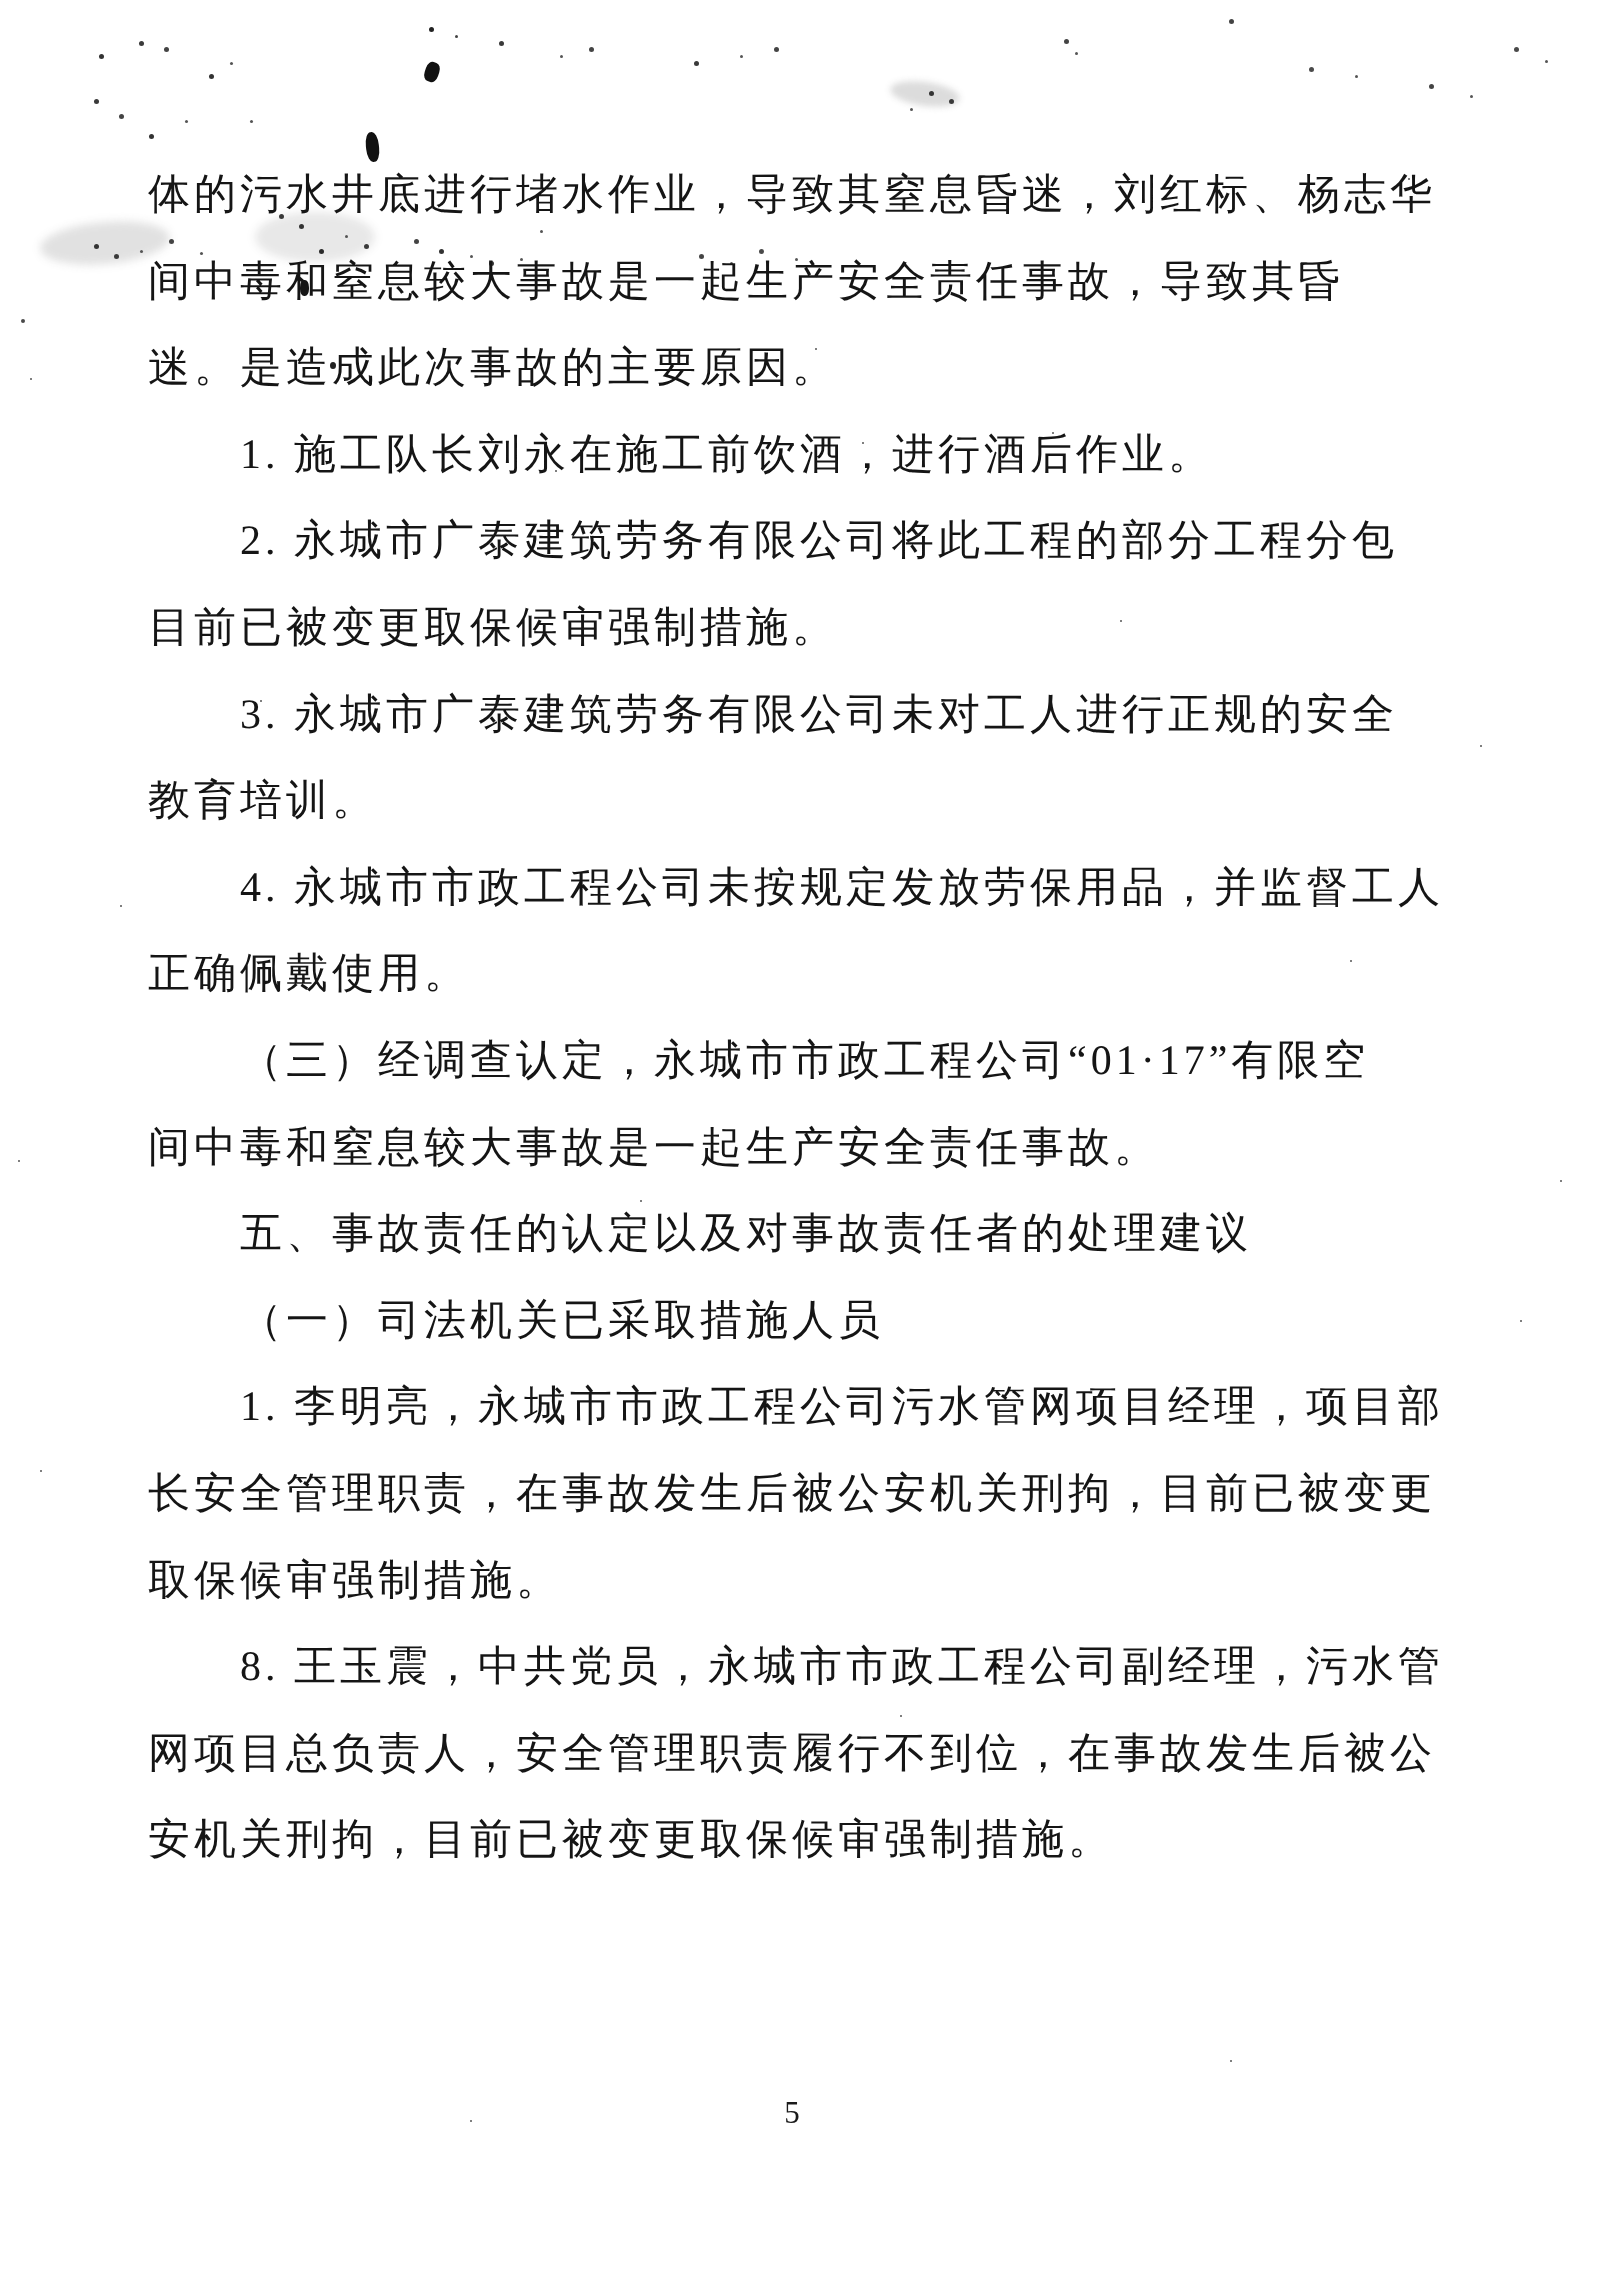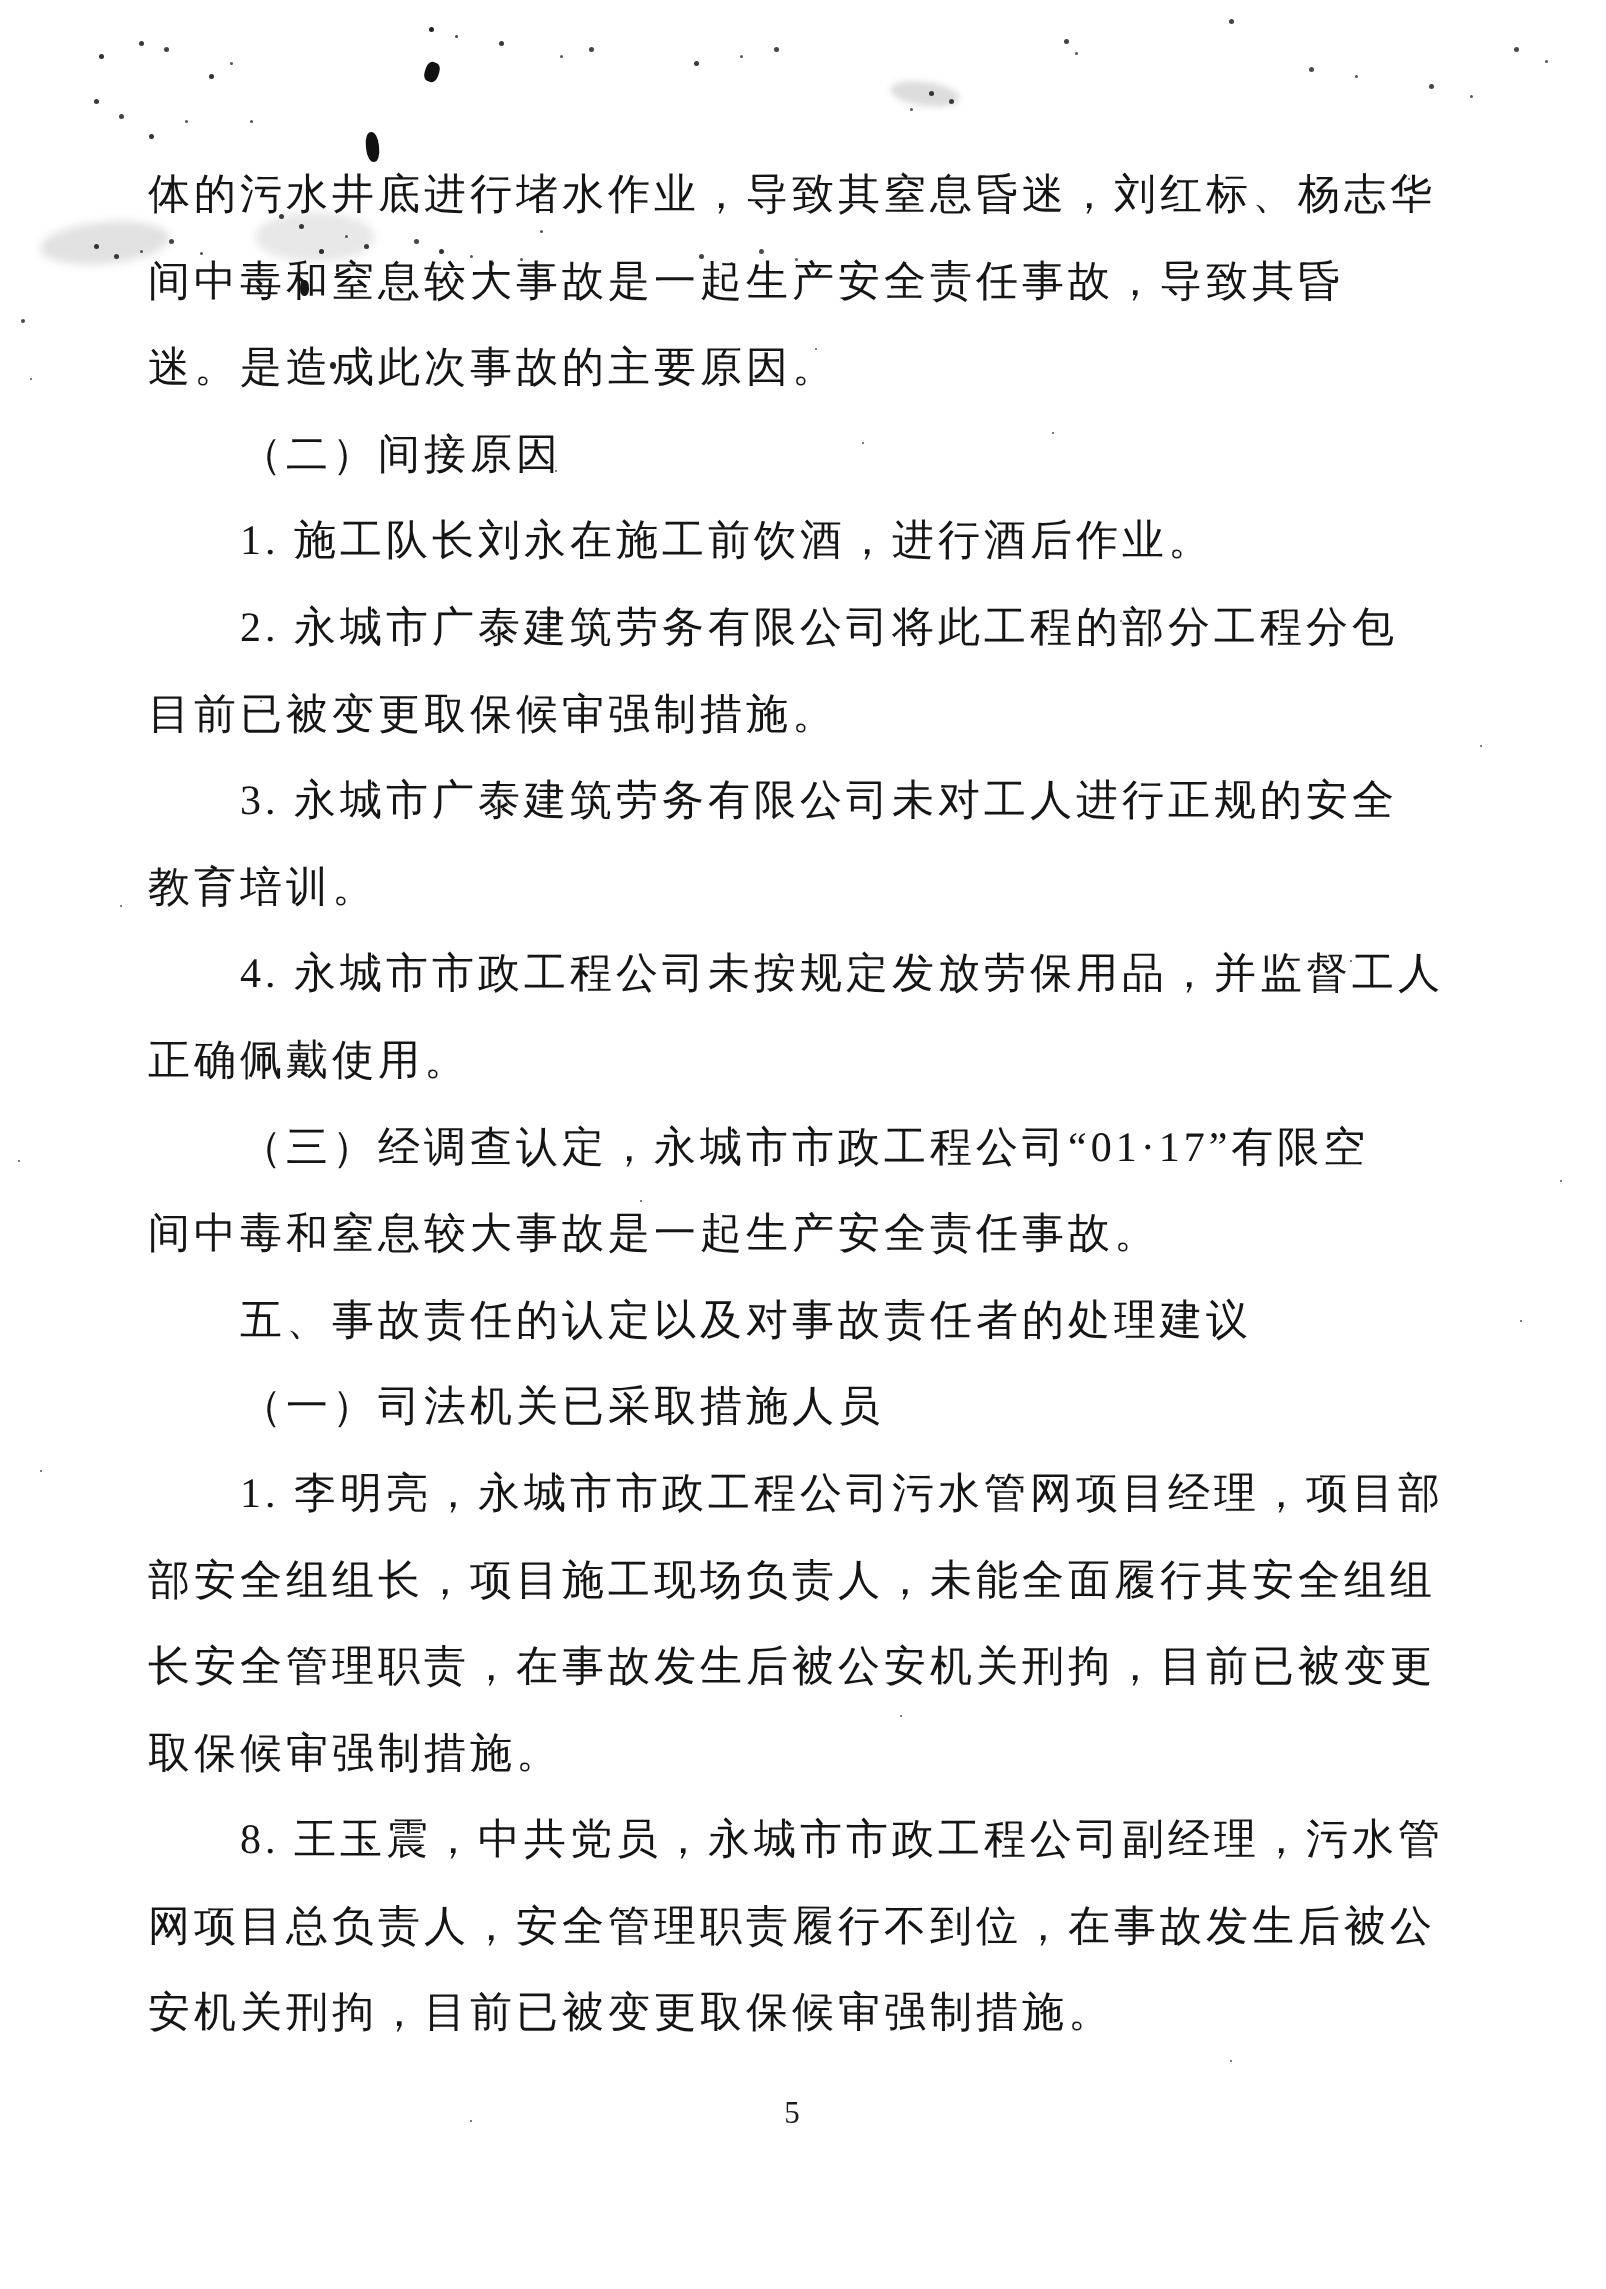--- a/index.html
+++ b/index.html
@@ -96,34 +96,32 @@
     <i class="blob1"></i>
     <i class="blob2"></i>
     <i class="blob3"></i>
     <i class="blob4"></i>
   </div>
 
   <div class="doc-body">
     <div class="line">体的污水井底进行堵水作业，导致其窒息昏迷，刘红标、杨志华</div>
     <div class="line">间中毒和窒息较大事故是一起生产安全责任事故，导致其昏</div>
     <div class="line">迷。是造成此次事故的主要原因。</div>
-    <div class="line ind">（二）间接原因</div>
     <div class="line ind">1. 施工队长刘永在施工前饮酒，进行酒后作业。</div>
     <div class="line ind">2. 永城市广泰建筑劳务有限公司将此工程的部分工程分包</div>
     <div class="line">目前已被变更取保候审强制措施。</div>
     <div class="line ind">3. 永城市广泰建筑劳务有限公司未对工人进行正规的安全</div>
     <div class="line">教育培训。</div>
     <div class="line ind">4. 永城市市政工程公司未按规定发放劳保用品，并监督工人</div>
     <div class="line">正确佩戴使用。</div>
     <div class="line ind">（三）经调查认定，永城市市政工程公司“01·17”有限空</div>
     <div class="line">间中毒和窒息较大事故是一起生产安全责任事故。</div>
     <div class="line ind">五、事故责任的认定以及对事故责任者的处理建议</div>
     <div class="line ind">（一）司法机关已采取措施人员</div>
     <div class="line ind">1. 李明亮，永城市市政工程公司污水管网项目经理，项目部</div>
-    <div class="line">部安全组组长，项目施工现场负责人，未能全面履行其安全组组</div>
     <div class="line">长安全管理职责，在事故发生后被公安机关刑拘，目前已被变更</div>
     <div class="line">取保候审强制措施。</div>
     <div class="line ind">8. 王玉震，中共党员，永城市市政工程公司副经理，污水管</div>
     <div class="line">网项目总负责人，安全管理职责履行不到位，在事故发生后被公</div>
     <div class="line">安机关刑拘，目前已被变更取保候审强制措施。</div>
   </div>
 
   <div class="pagenum">5</div>
 
 </div>

